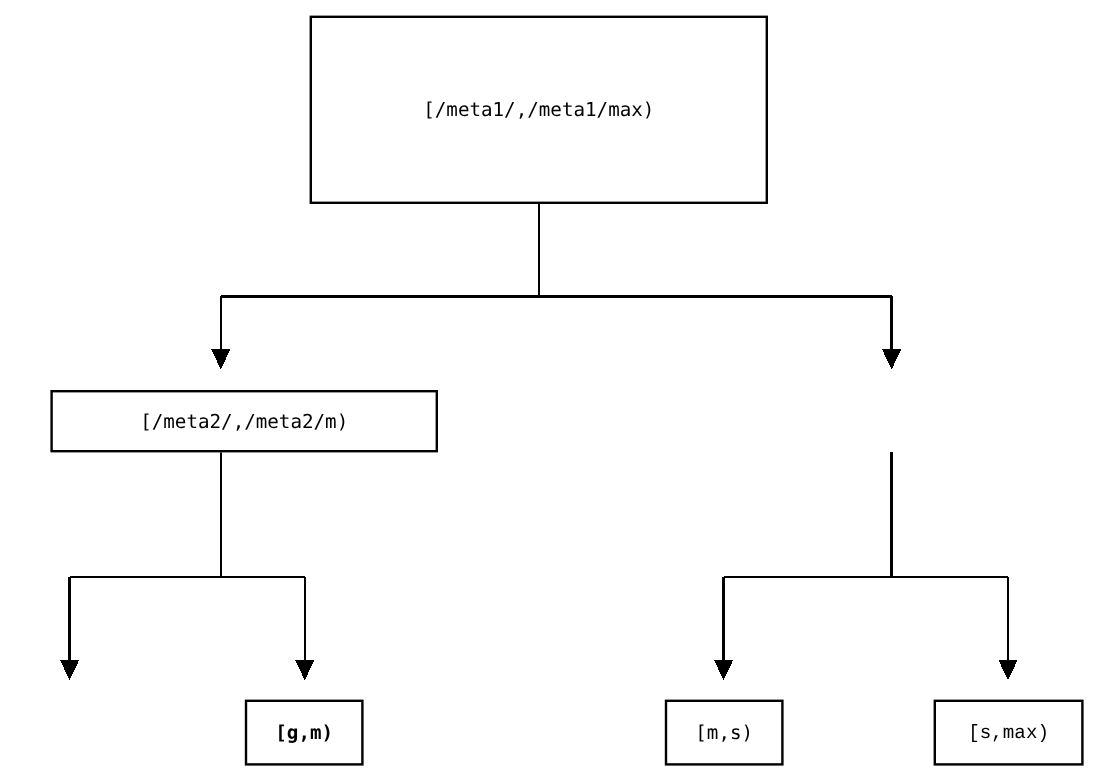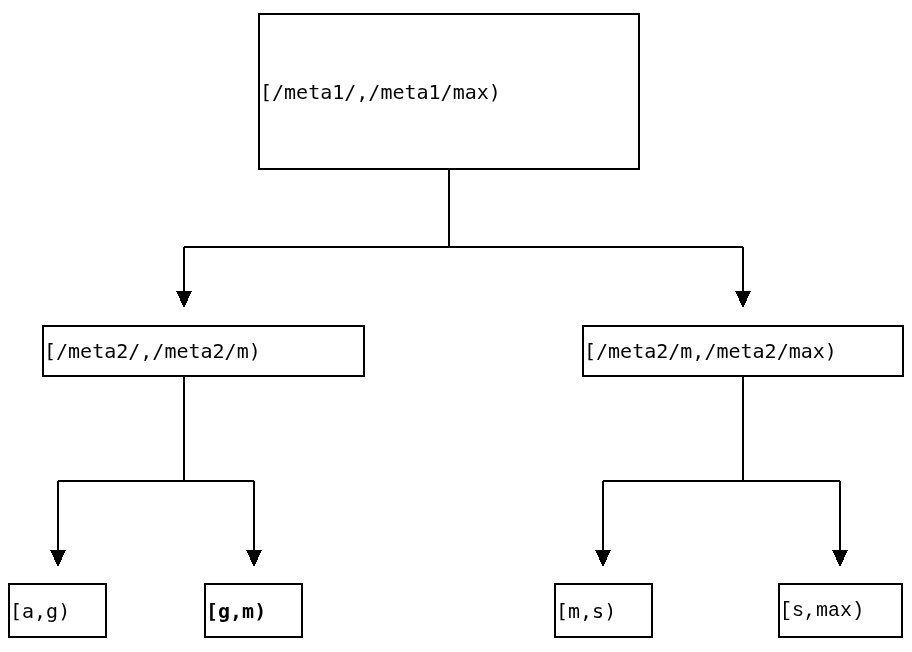--- a/index.html
+++ b/index.html
@@ -22,21 +22,22 @@
     width: 912px;
     height: 652px;
   }
   .node {
     position: absolute;
     box-sizing: border-box;
     border: 2px solid #000000;
     background: #ffffff;
     display: flex;
     align-items: center;
-    font-size: 20px;
+    justify-content: center;
+    font-size: 16px;
     color: #000000;
     white-space: nowrap;
     letter-spacing: 0;
   }
   .node-root   { left: 258px; top: 13px;  width: 382px; height: 157px; }
   .node-l2a    { left: 22px;  top: 325px; width: 323px; height: 52px; margin-left: 20px; }
   .node-l2b    { left: 582px; top: 325px; width: 322px; height: 52px; }
   .node-leaf1  { left: 8px;   top: 583px; width: 99px;  height: 55px; }
   .node-leaf2  { left: 204px; top: 583px; width: 99px;  height: 55px; font-weight: bold; }
   .node-leaf3  { left: 554px; top: 583px; width: 99px;  height: 55px; }
@@ -78,27 +79,21 @@
   </svg>
 
   <div class="node node-root">
     <span>[/meta1/,/meta1/max)</span>
   </div>
 
   <div class="node node-l2a">
     <span>[/meta2/,/meta2/m)</span>
   </div>
 
-  <div class="node node-l2b">
-    <span>[/meta2/m,/meta2/max)</span>
-  </div>
 
-  <div class="node node-leaf1">
-    <span>[a,g)</span>
-  </div>
 
   <div class="node node-leaf2">
     <span>[g,m)</span>
   </div>
 
   <div class="node node-leaf3">
     <span>[m,s)</span>
   </div>
 
   <div class="node node-leaf4">

